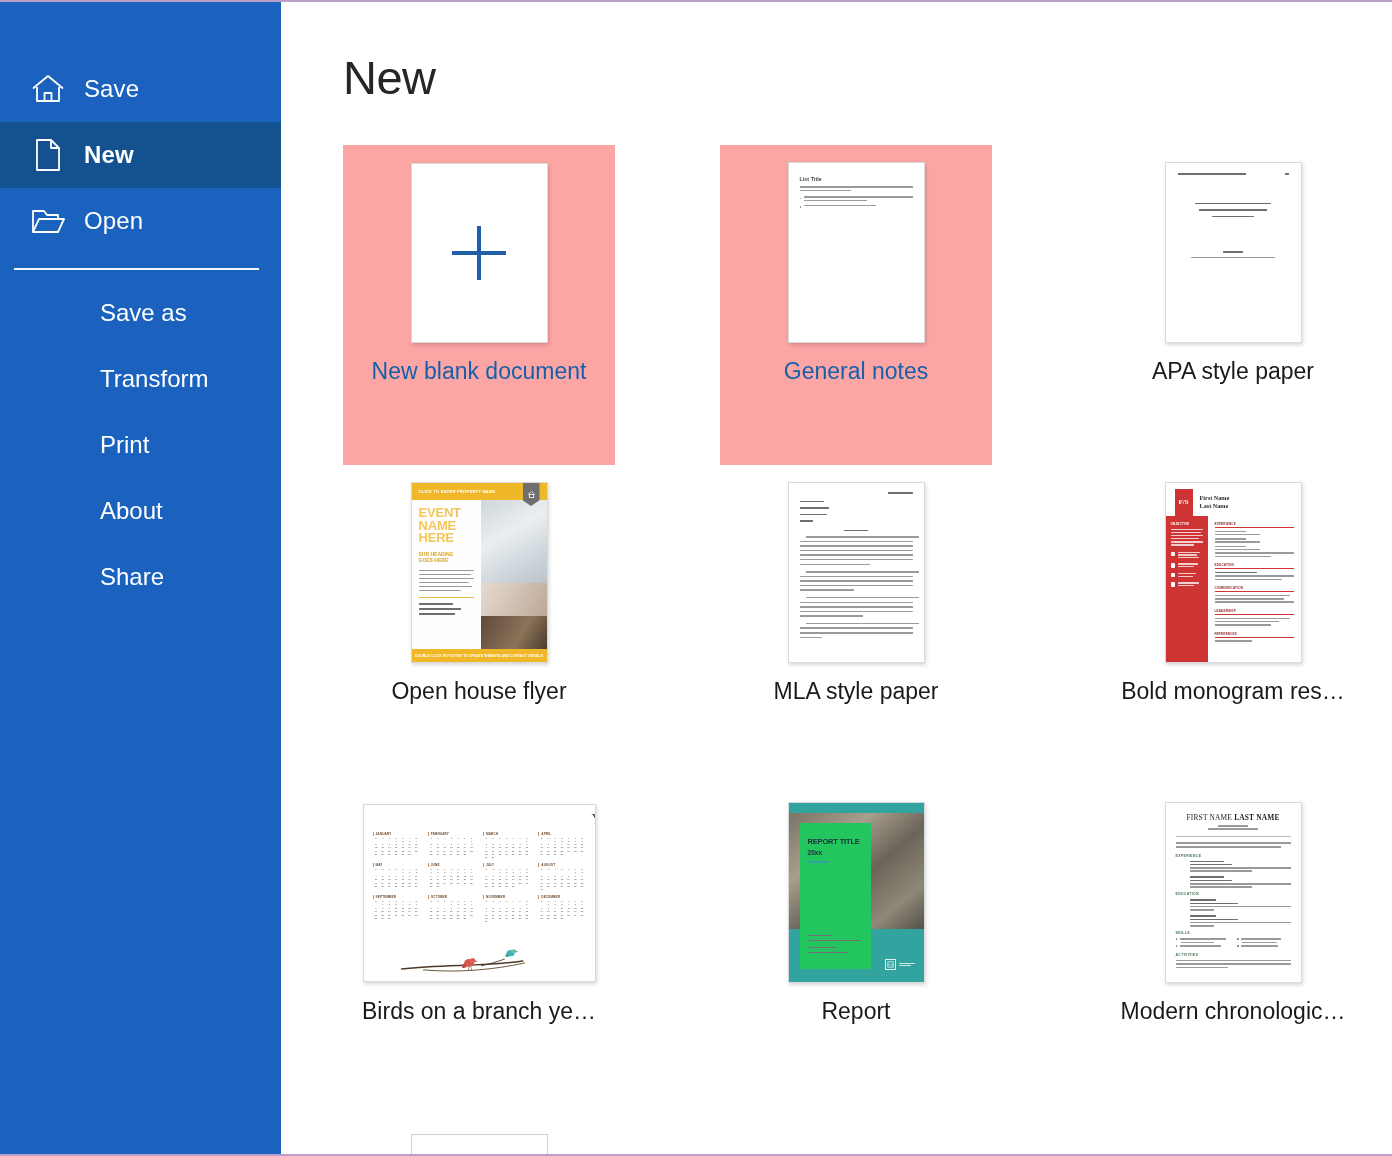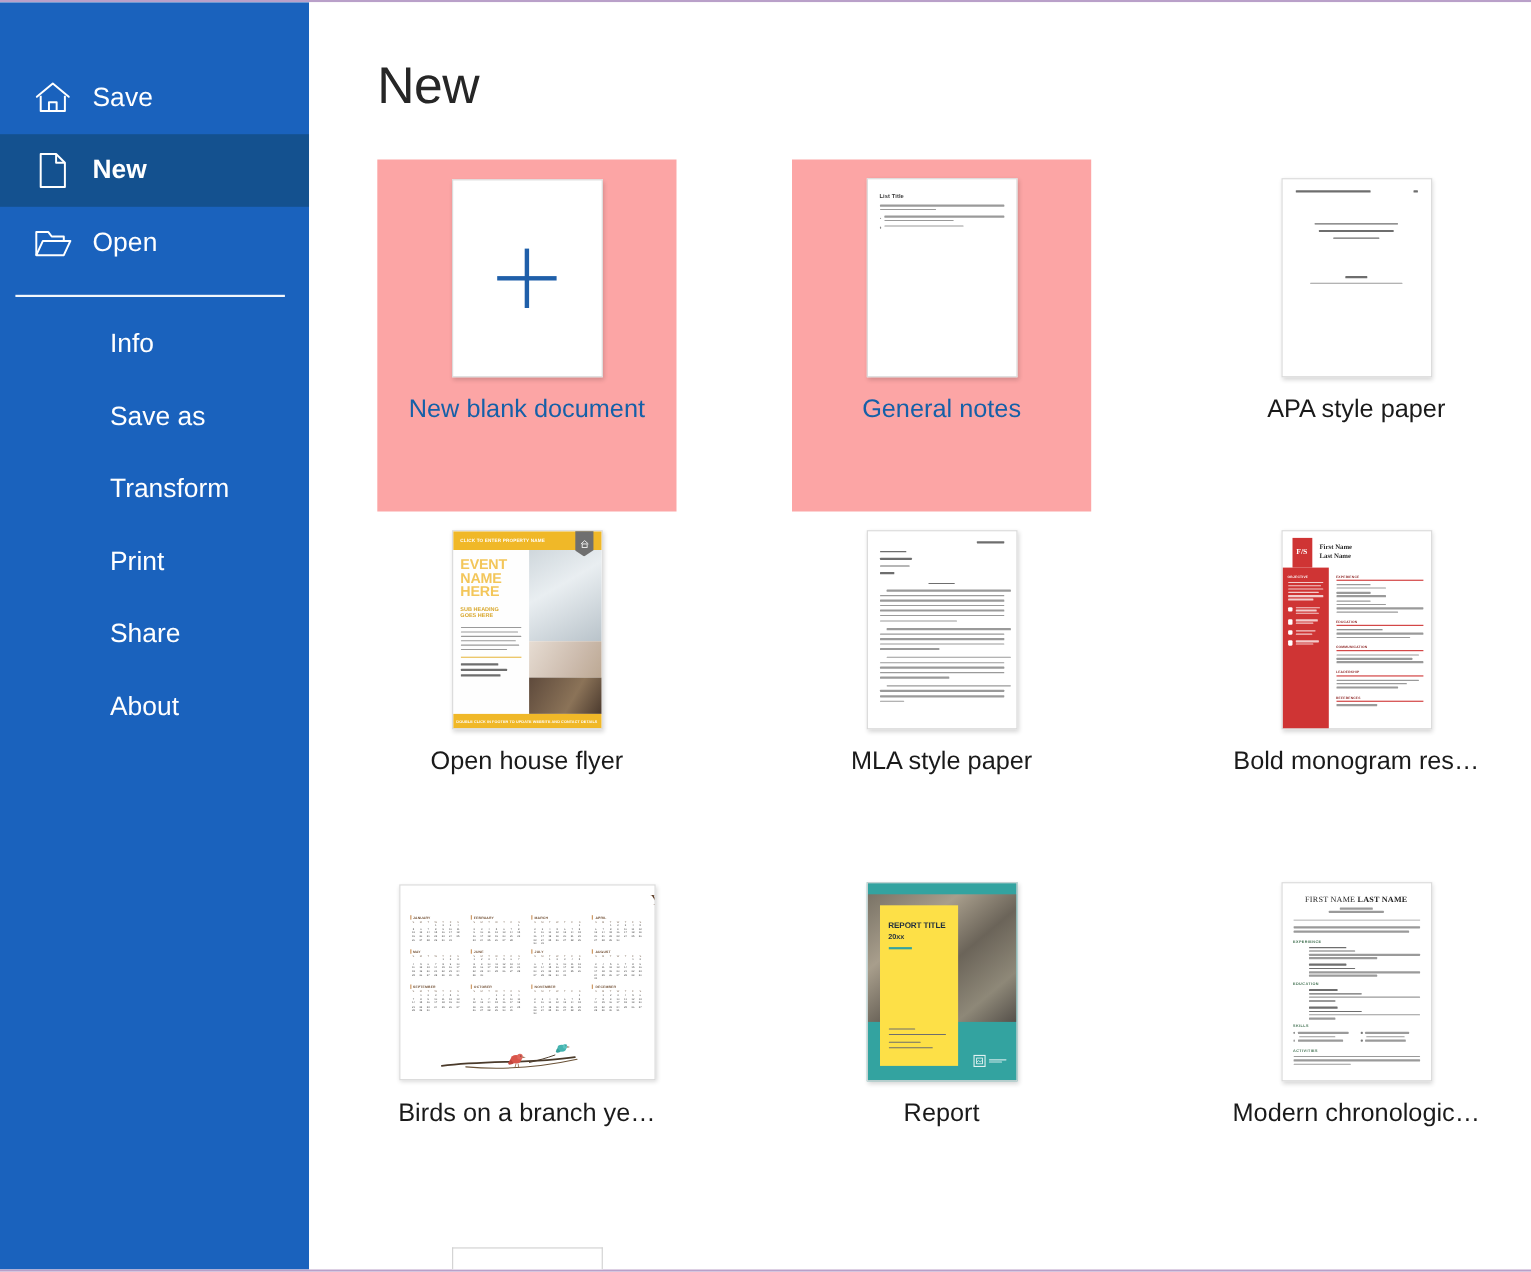--- a/index.html
+++ b/index.html
@@ -200,21 +200,21 @@
   .cal-m-name { font-size:3.1px; font-weight:bold; color:#6d4a2e; letter-spacing:.15px; margin-bottom:1px;
     border-left:1.6px solid #c98f56; padding-left:2px;}
   .cal-dow { display:grid; grid-template-columns:repeat(7,1fr); font-size:2.4px; color:#7a6654; text-align:center;}
   .cal-days { display:grid; grid-template-columns:repeat(7,1fr); font-size:2.4px; color:#4d4d4d; text-align:center; row-gap:.4px;}
   .branch { position:absolute; bottom:6px; left:0; width:100%; height:32px;}
 
   
   .rep { width:137px;height:181px; position:relative; background:#33a3a0; overflow:hidden;}
   .rep-photo { position:absolute; top:10px; left:0; width:100%; height:116px;
     background: linear-gradient(140deg,#7a7366 0%,#a89e8c 30%,#6b6459 55%,#8e8878 80%,#55504a 100%); }
-  .rep-panel { position:absolute; left:11px; top:20px; width:71px; height:146px; background:#fde047; }
+  .rep-panel { position:absolute; left:11px; top:20px; width:71px; height:146px; background:#22c55e; }
   .rep-ttl { font-size:7.4px; font-weight:bold; color:#1f2d3d; margin:14px 0 0 8px; letter-spacing:-.1px;}
   .rep-yr { font-size:6.6px; font-weight:bold; color:#1f2d3d; margin:3px 0 0 8px;}
   .rep-bar { width:21px;height:1.6px;background:#33a3a0;margin:5px 0 0 8px;}
   .rep-bot { position:absolute; left:8px; bottom:16px; display:flex; flex-direction:column; gap:3.5px; width:52px;}
   .rep-logo { position:absolute; right:9px; bottom:12px; display:flex; align-items:center; gap:2.5px;}
   .rep-logobox { width:11px;height:11px;border:.9px solid rgba(255,255,255,.85); display:flex;align-items:center;justify-content:center;}
 
   
   .mc { width:137px;height:181px;background:#fff;padding:10px 10px;}
   .mc-name { text-align:center; font-family:"Liberation Serif", serif; font-size:7.4px; color:#1f1f1f; letter-spacing:.2px;}
@@ -270,36 +270,33 @@
           <path d="M3 26 V5 H14 L17 9 H28 V13" fill="none" stroke="#ffffff" stroke-width="1.8" stroke-linejoin="round"></path>
           <path d="M3 26 L9 13 H34 L28 26 Z" fill="none" stroke="#ffffff" stroke-width="1.8" stroke-linejoin="round"></path>
         </svg>
       </span>
       <span class="side-label">Open</span>
     </div>
 
     <div class="divider"></div>
 
     <div class="side-sub">
-      <span>Info</span>
-    </div>
-    <div class="side-sub">
       <span>Save as</span>
     </div>
     <div class="side-sub">
       <span>Transform</span>
     </div>
     <div class="side-sub">
       <span>Print</span>
     </div>
     <div class="side-sub">
-      <span>Share</span>
+      <span>About</span>
     </div>
     <div class="side-sub">
-      <span>About</span>
+      <span>Share</span>
     </div>
   </div>
 
   <div class="main">
     <div class="page-title">New</div>
 
     <div class="grid">
 
       <div class="card-wrap">
         <div class="card hl">

